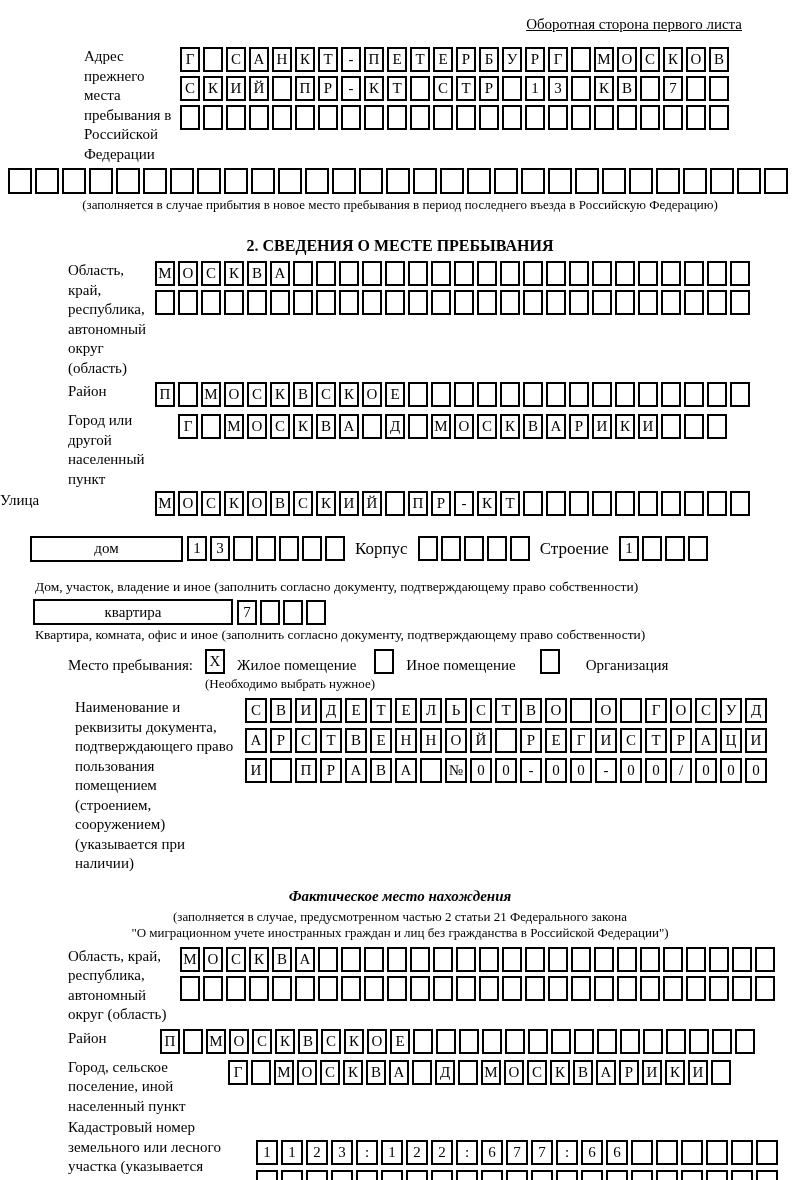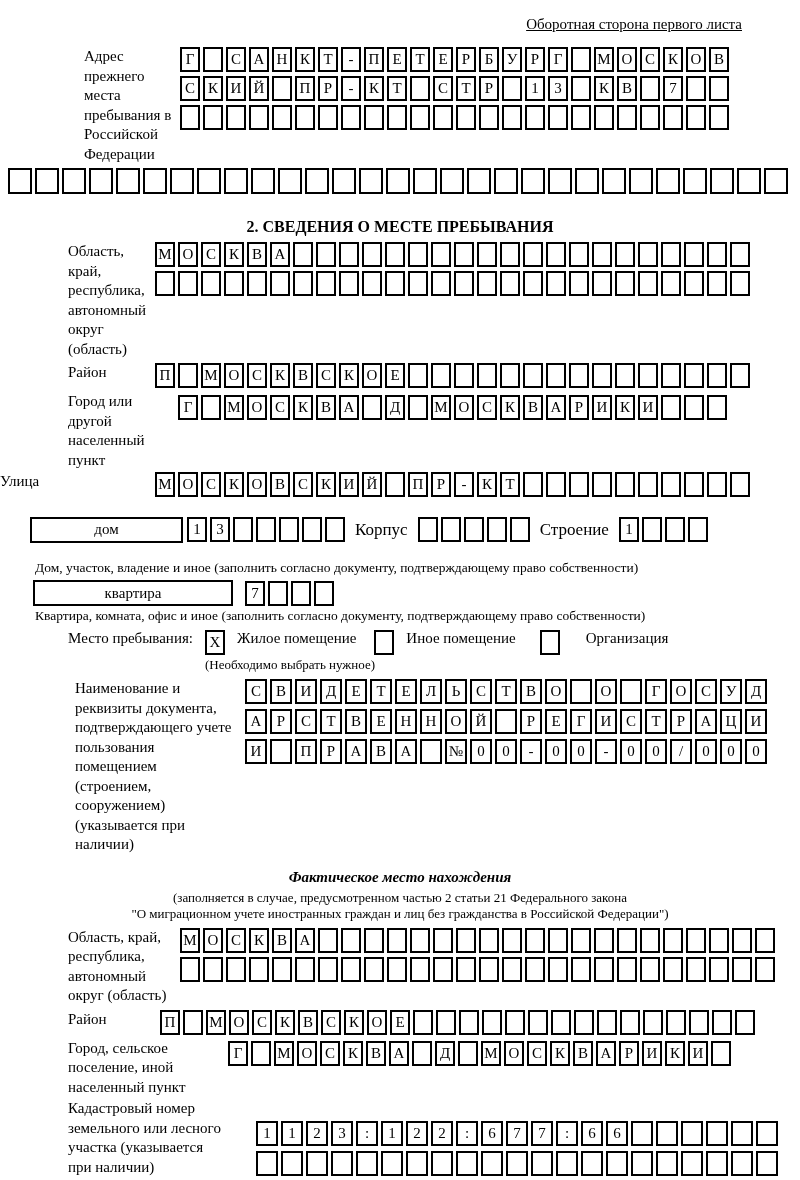--- a/index.html
+++ b/index.html
@@ -26,21 +26,21 @@
   .crow.xl .cell{width:24px;height:26px;}
   .word-box{
     box-sizing:border-box;flex:none;height:26px;border:2px solid #000;
     display:inline-flex;align-items:center;justify-content:center;font-size:15px;
   }
   .note{font-size:13px;text-align:center;margin-top:3px;}
   .sec-title{font-size:16px;font-weight:bold;text-align:center;margin:24px 0 6px 0;}
   .sub-title{font-size:15px;font-weight:bold;text-align:center;margin:10px 0 4px 0;}
   .cap{font-size:13.5px;margin:2px 0 4px 35px;}
   .inline-lbl{font-size:17px;margin:16px 6px;line-height:25px;}
-  .place-row{display:flex;align-items:flex-start;gap:10px;padding-left:68px;font-size:15px;margin-top:6px;}
+  .place-row{display:flex;align-items:flex-end;gap:10px;padding-left:68px;font-size:15px;margin-top:6px;}
   .place-row .cell{margin:0 2px;}
   .mini-note{font-size:13px;margin:2px 0 4px 205px;}
   .big-box{
     box-sizing:border-box;border:2px solid #000;
     width:368px;height:175px;margin:10px 0 6px 395px;
   }
   .mt4{margin-top:4px;}
   .mt6{margin-top:6px;}
 </style>
 </head>
@@ -157,20 +157,21 @@
       <span class="cell"></span>
       <span class="cell"></span>
       <span class="cell"></span>
       <span class="cell"></span>
       <span class="cell"></span>
       <span class="cell"></span>
       <span class="cell"></span>
       <span class="cell"></span>
       <span class="cell"></span>
     </div>
+  <div class="note">(заполняется в случае прибытия в новое место пребывания в период последнего въезда в Российскую Федерацию)</div>
 
   <div class="sec-title">2. СВЕДЕНИЯ О МЕСТЕ ПРЕБЫВАНИЯ</div>
 
   <div class="frow">
     <div class="lbl" style="box-sizing:border-box;width:155px;padding-left:68px;flex:none;">Область, край, республика, автономный округ (область)</div>
     <div class="col">
       <div class="crow">
           <span class="cell">М</span>
           <span class="cell">О</span>
           <span class="cell">С</span>
@@ -345,21 +346,21 @@
     <span class="inline-lbl">Строение</span>
     <span class="crow">
         <span class="cell">1</span>
         <span class="cell"></span>
         <span class="cell"></span>
         <span class="cell"></span>
       </span>
   </div>
   <div class="cap">Дом, участок, владение и иное (заполнить согласно документу, подтверждающему право собственности)</div>
 
-  <div class="frow" style="margin-left:33px;align-items:center;gap:12px;">
+  <div class="frow" style="margin-left:33px;align-items:center;gap:4px;">
     <span class="word-box" style="width:200px;">квартира</span>
     <span class="crow">
         <span class="cell">7</span>
         <span class="cell"></span>
         <span class="cell"></span>
         <span class="cell"></span>
       </span>
   </div>
   <div class="cap">Квартира, комната, офис и иное (заполнить согласно документу, подтверждающему право собственности)</div>
 
@@ -368,21 +369,21 @@
     <span class="cell">X</span>
     <span>Жилое помещение</span>
     <span class="cell" style="margin-left:8px;"></span>
     <span>Иное помещение</span>
     <span class="cell" style="margin-left:14px;"></span>
     <span style="margin-left:14px;">Организация</span>
   </div>
   <div class="mini-note">(Необходимо выбрать нужное)</div>
 
   <div class="frow mt6">
-    <div class="lbl" style="box-sizing:border-box;width:245px;padding-left:75px;padding-right:10px;flex:none;">Наименование и реквизиты документа, подтверждающего учете пользования помещением (строением, сооружением) (указывается при наличии)</div>
+    <div class="lbl" style="box-sizing:border-box;width:245px;padding-left:75px;padding-right:10px;flex:none;">Наименование и реквизиты документа, подтверждающего право пользования помещением (строением, сооружением) (указывается при наличии)</div>
     <div class="col" style="gap:5px;">
       <div class="crow wide">
           <span class="cell">С</span>
           <span class="cell">В</span>
           <span class="cell">И</span>
           <span class="cell">Д</span>
           <span class="cell">Е</span>
           <span class="cell">Т</span>
           <span class="cell">Е</span>
           <span class="cell">Л</span>

